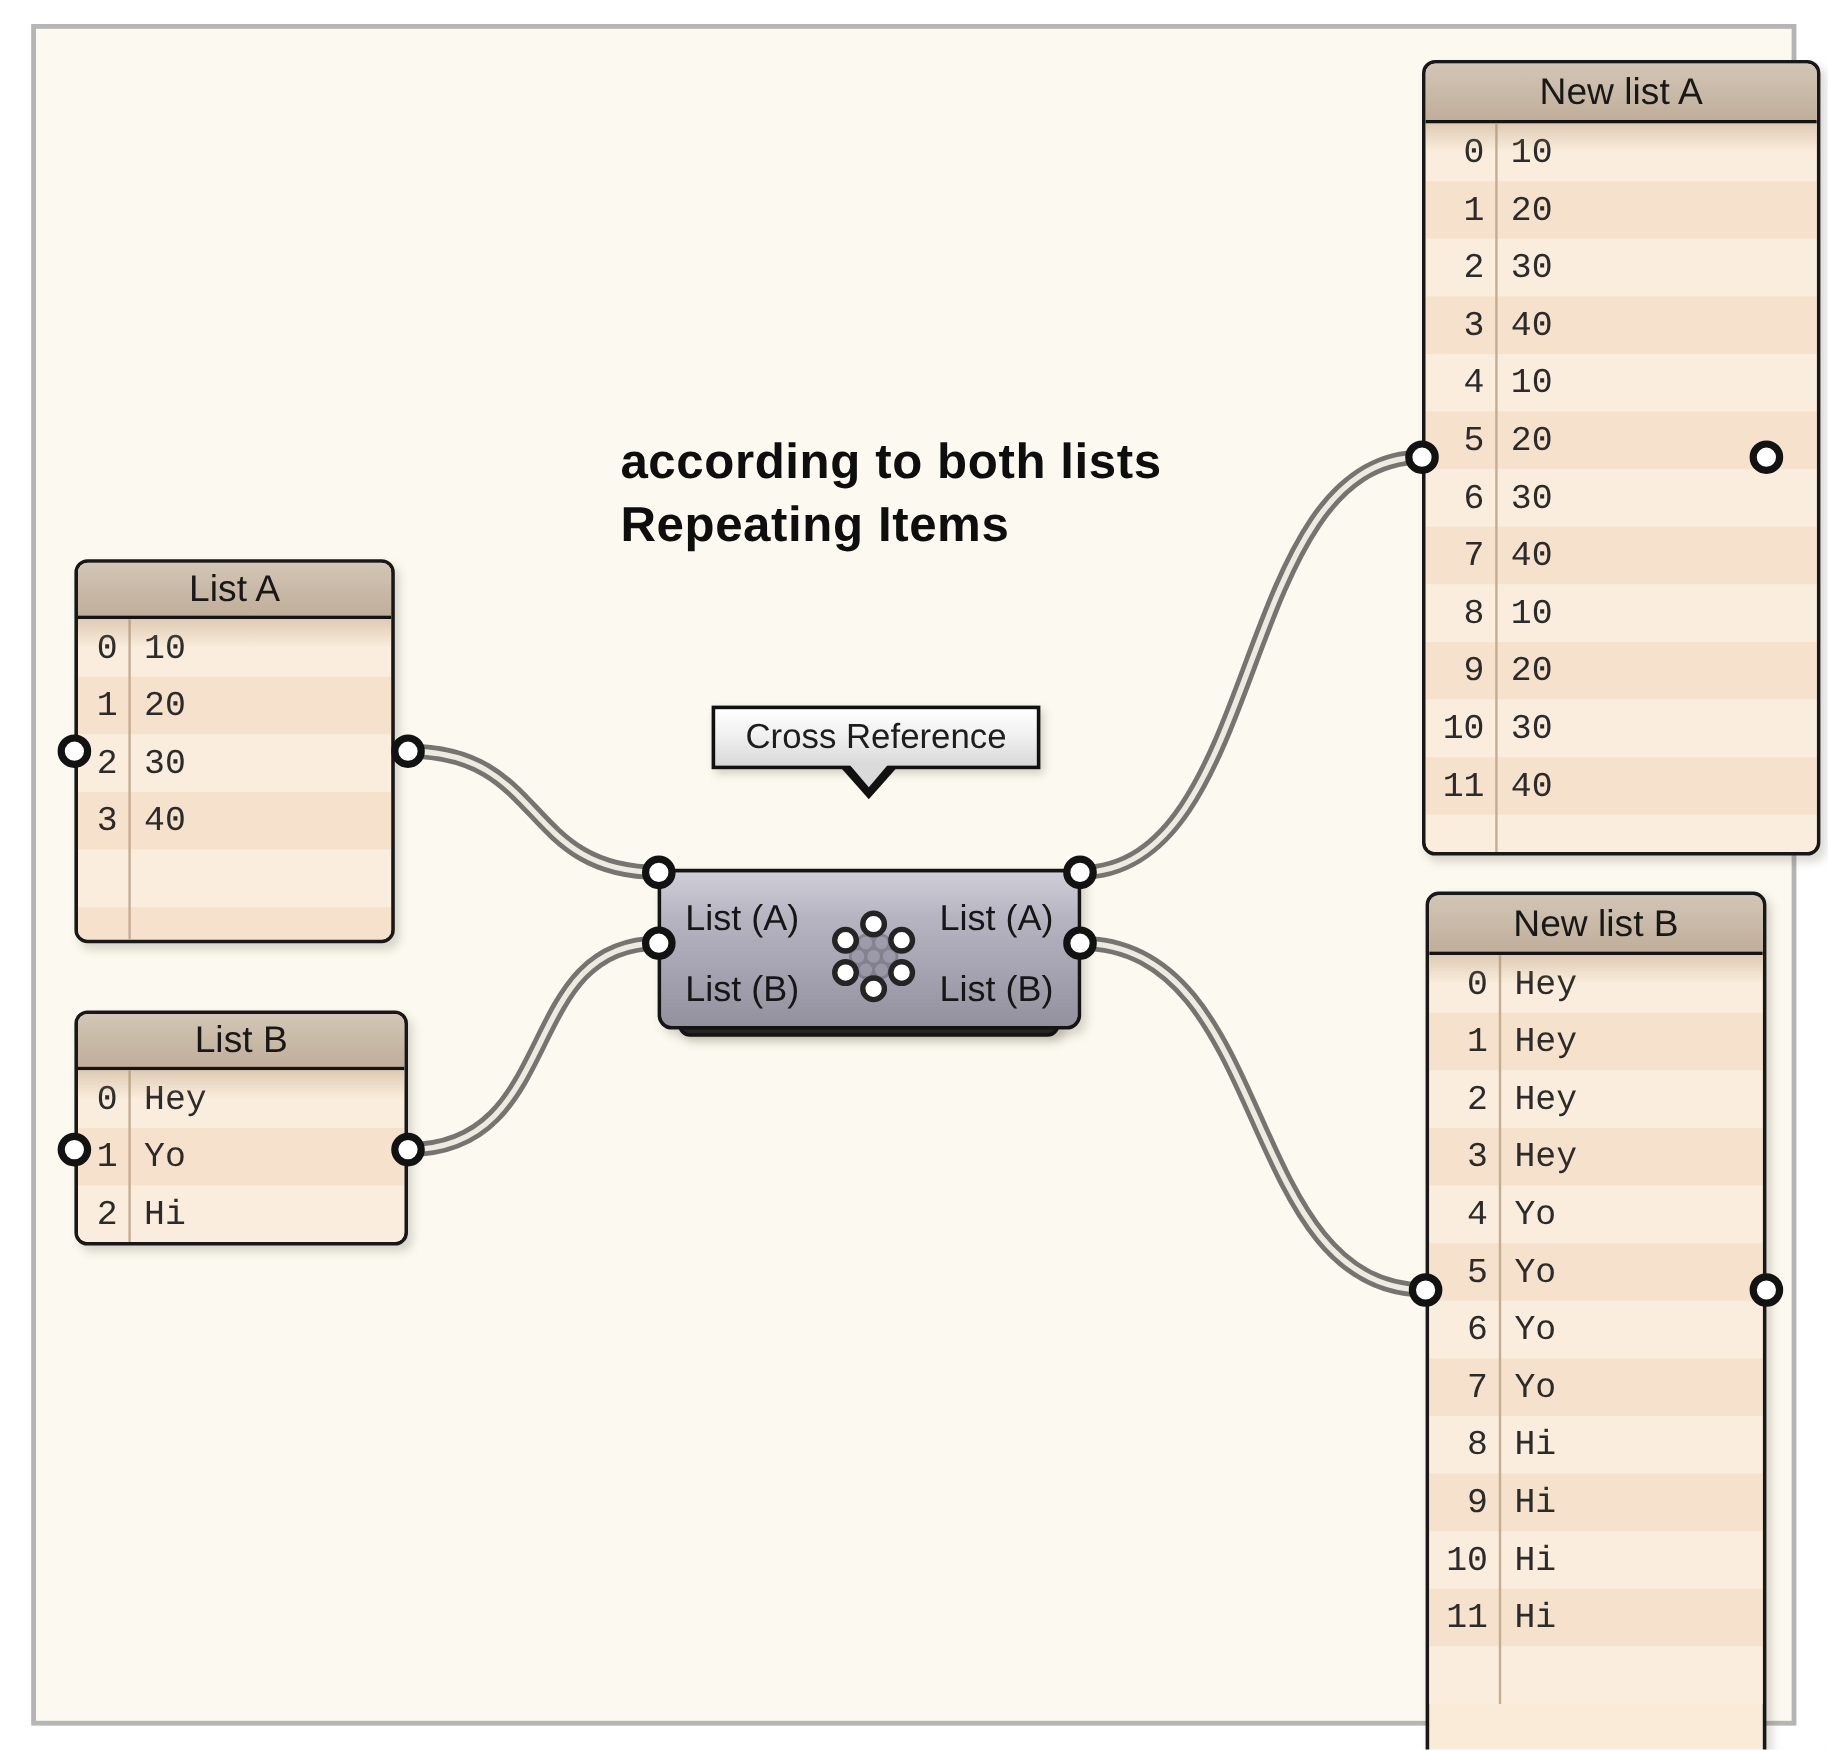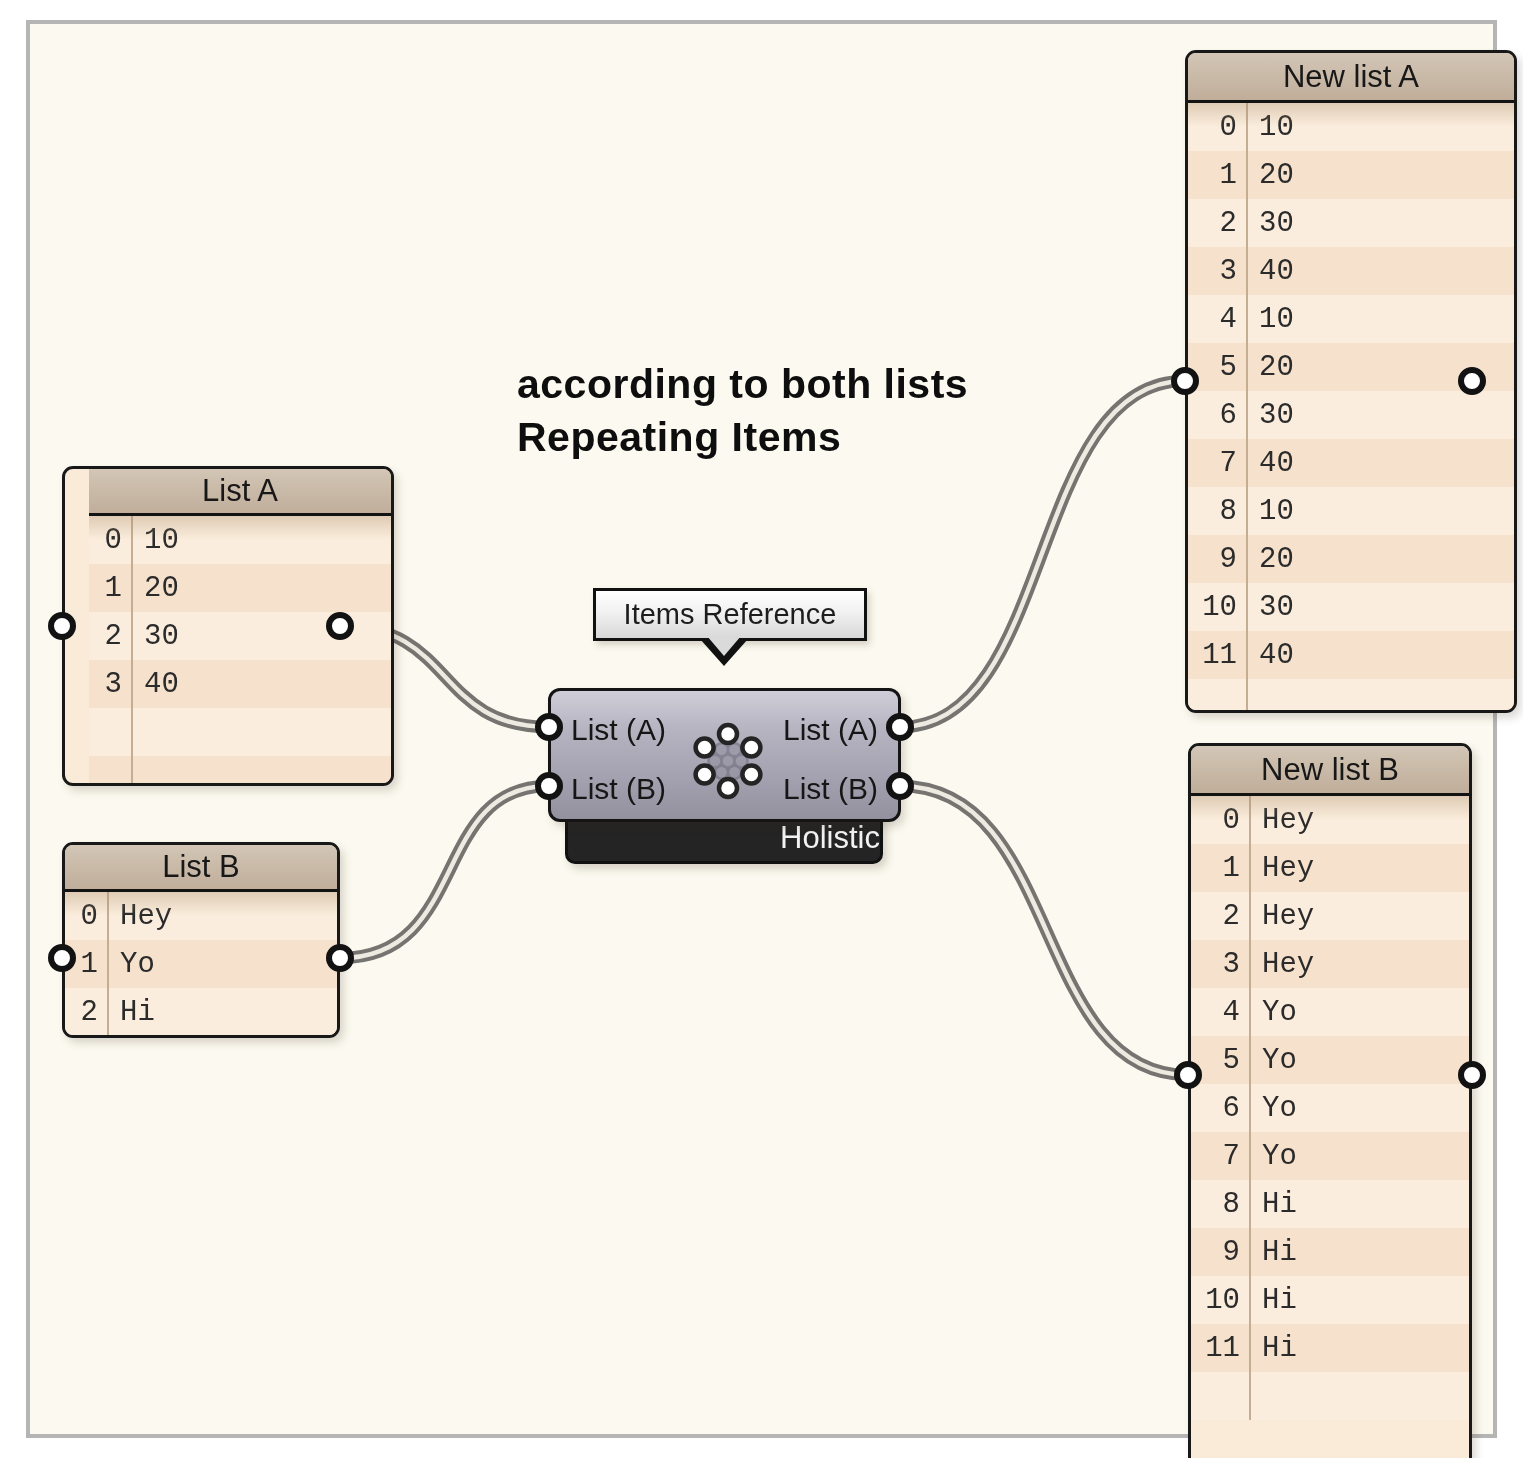--- a/index.html
+++ b/index.html
@@ -48,21 +48,21 @@
     background:#c4ad93; z-index:1;
   }
   .prow { display:flex; height:48px; align-items:center;
           font-family:"Liberation Mono","DejaVu Sans Mono",monospace;
           font-size:29px; color:#2b2b2b; }
   .prow:nth-child(odd)  { background:#F6E1CC; }
   .prow:nth-child(even) { background:#FBEDDD; }
   .pix  { text-align:right; flex:0 0 auto; padding-right:9px; }
   .pval { padding-left:13px; flex:1 1 auto; }
 
-  .panel-list-a     { left:62px;   top:466px; width:332px; height:320px;padding-left:24px; }
+  .panel-list-a     { left:62px;   top:466px; width:267px; height:320px; }
   .panel-list-b     { left:62px;   top:842px; width:278px; height:196px; }
   .panel-new-list-a { left:1185px; top:50px;  width:332px; height:663px; }
   .panel-new-list-b { left:1188px; top:743px; width:284px; height:792px; }
   .panel-list-a .pix, .panel-list-b .pix { width:42px; }
   .panel-list-a .panel-divider, .panel-list-b .panel-divider { left:42px; }
   .panel-new-list-a .pix, .panel-new-list-b .pix { width:58px; }
   .panel-new-list-a .panel-divider, .panel-new-list-b .panel-divider { left:58px; }
   .panel-new-list-a .panel-header, .panel-new-list-b .panel-header { height:50px; }
 
   
@@ -73,21 +73,21 @@
 
   
   .comp-footer {
     position:absolute; left:565px; top:796px; width:318px; height:68px; z-index:3;
     background:#242424; border:3px solid #111; border-radius:10px;
     display:flex; align-items:flex-end; justify-content:flex-end;
     box-shadow:4px 5px 8px rgba(60,45,25,0.2);
   }
   .comp-footer-label { color:#f2f2f2; font-size:31px; line-height:36px; padding-bottom:5px; }
   .comp-capsule {
-    position:absolute; left:548px; top:688px; width:353px; height:134px; z-index:4;
+    position:absolute; left:548px; top:724px; width:353px; height:134px; z-index:4;
     border:3px solid #141414; border-radius:12px;
     background:linear-gradient(180deg,#cfced8 0%,#b7b5c2 28%,#a5a2b1 65%,#94919f 100%);
     box-shadow:4px 5px 8px rgba(60,45,25,0.18);
   }
   .comp-label { position:absolute; font-size:30px; color:#161616; line-height:34px; }
   .comp-in-a-label  { left:20px;  top:22px; }
   .comp-in-b-label  { left:20px;  top:81px; }
   .comp-out-a-label { right:20px; top:22px; text-align:right; }
   .comp-out-b-label { right:20px; top:81px; text-align:right; }
   .comp-icon { position:absolute; left:132px; top:25px; }
@@ -339,21 +339,21 @@
         <circle cx="23.4" cy="-13.5" r="9" fill="#ffffff" stroke="#242424" stroke-width="4.5"></circle>
         <circle cx="23.4" cy="13.5" r="9" fill="#ffffff" stroke="#242424" stroke-width="4.5"></circle>
         <circle cx="0" cy="27" r="9" fill="#ffffff" stroke="#242424" stroke-width="4.5"></circle>
         <circle cx="-23.4" cy="13.5" r="9" fill="#ffffff" stroke="#242424" stroke-width="4.5"></circle>
         <circle cx="-23.4" cy="-13.5" r="9" fill="#ffffff" stroke="#242424" stroke-width="4.5"></circle>
       </g>
     </svg>
   </div>
 
   <div class="tooltip-box">
-    <span>Items Reference</span>
+    <span>Cross Reference</span>
   </div>
   <div class="tooltip-notch-outer"></div>
   <div class="tooltip-notch-inner"></div>
 
   <div class="port" style="left:48px;   top:612px;"></div>
   <div class="port" style="left:326px;  top:612px;"></div>
   <div class="port" style="left:48px;   top:944px;"></div>
   <div class="port" style="left:326px;  top:944px;"></div>
   <div class="port" style="left:535px;  top:713px;"></div>
   <div class="port" style="left:535px;  top:772px;"></div>

